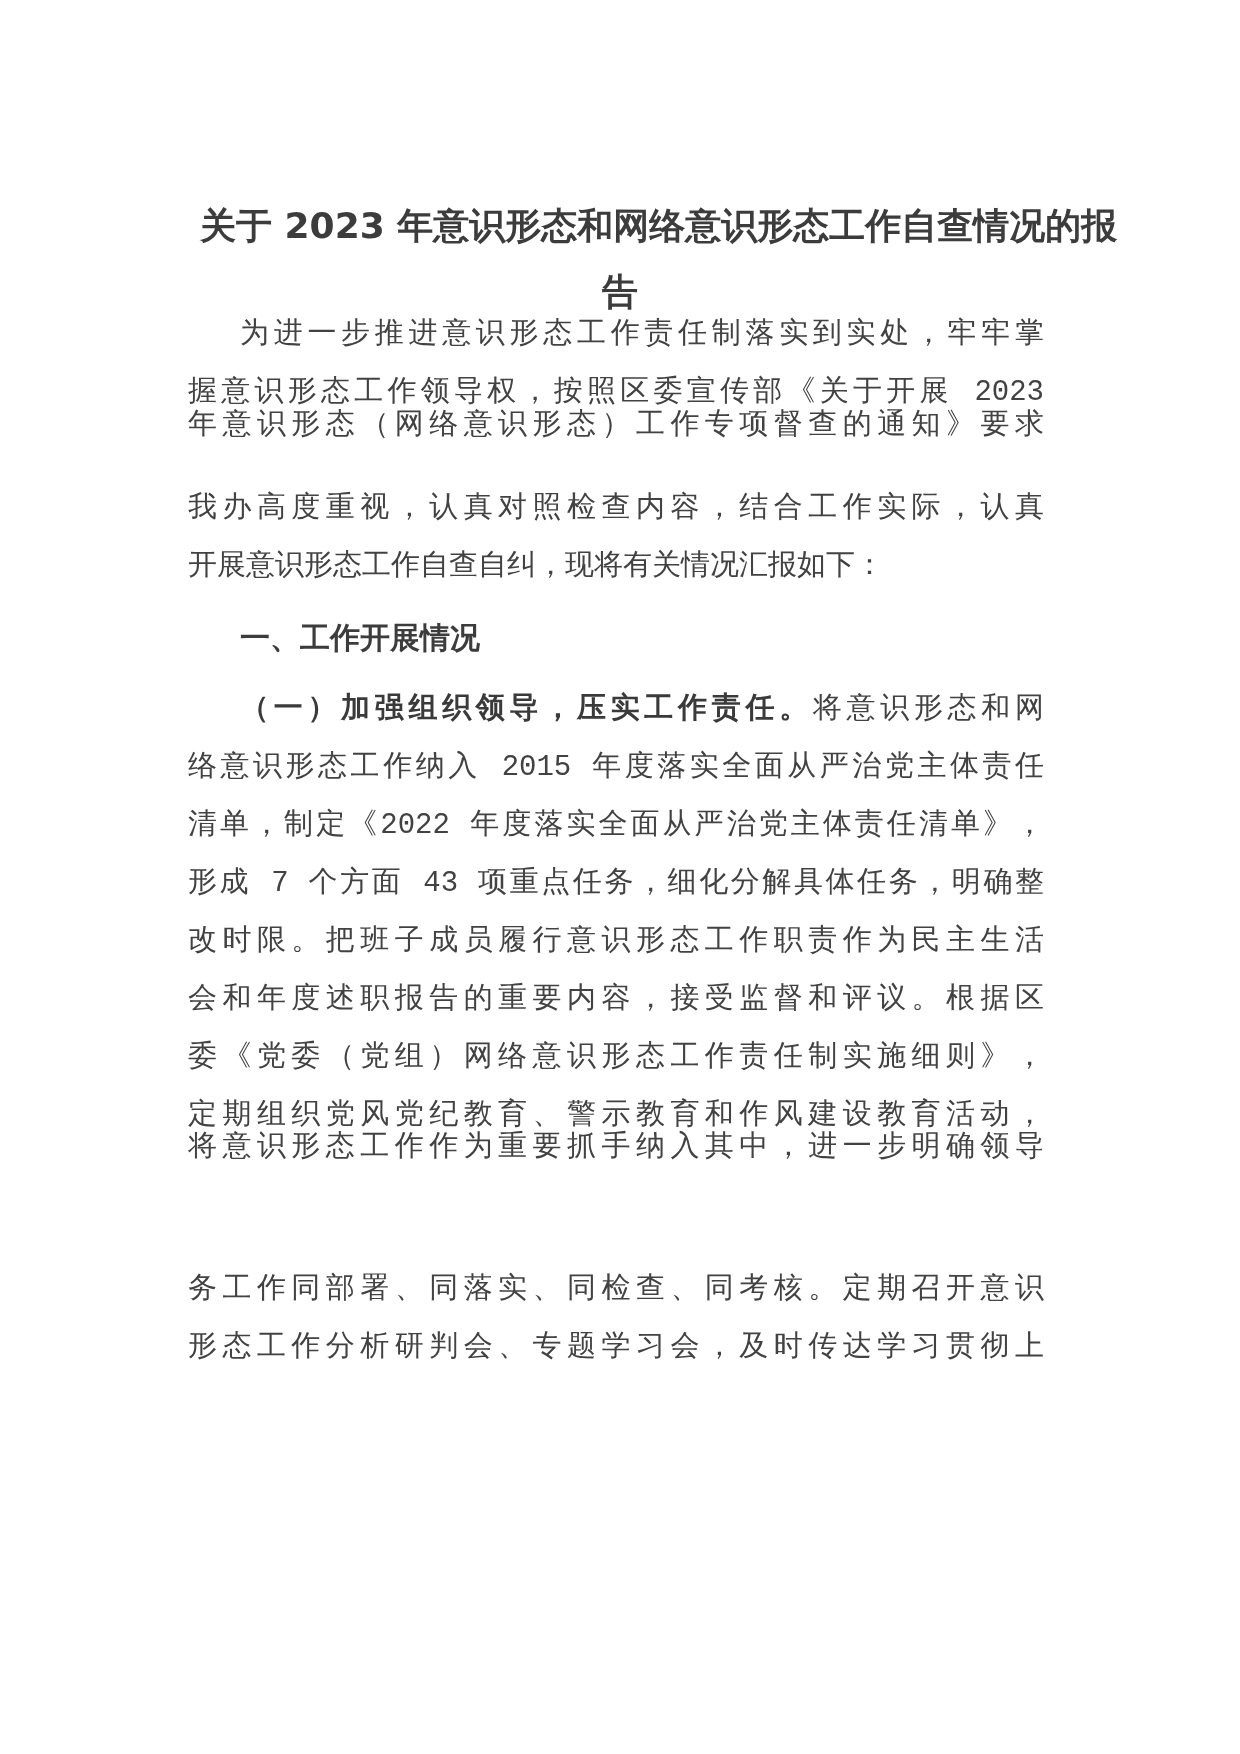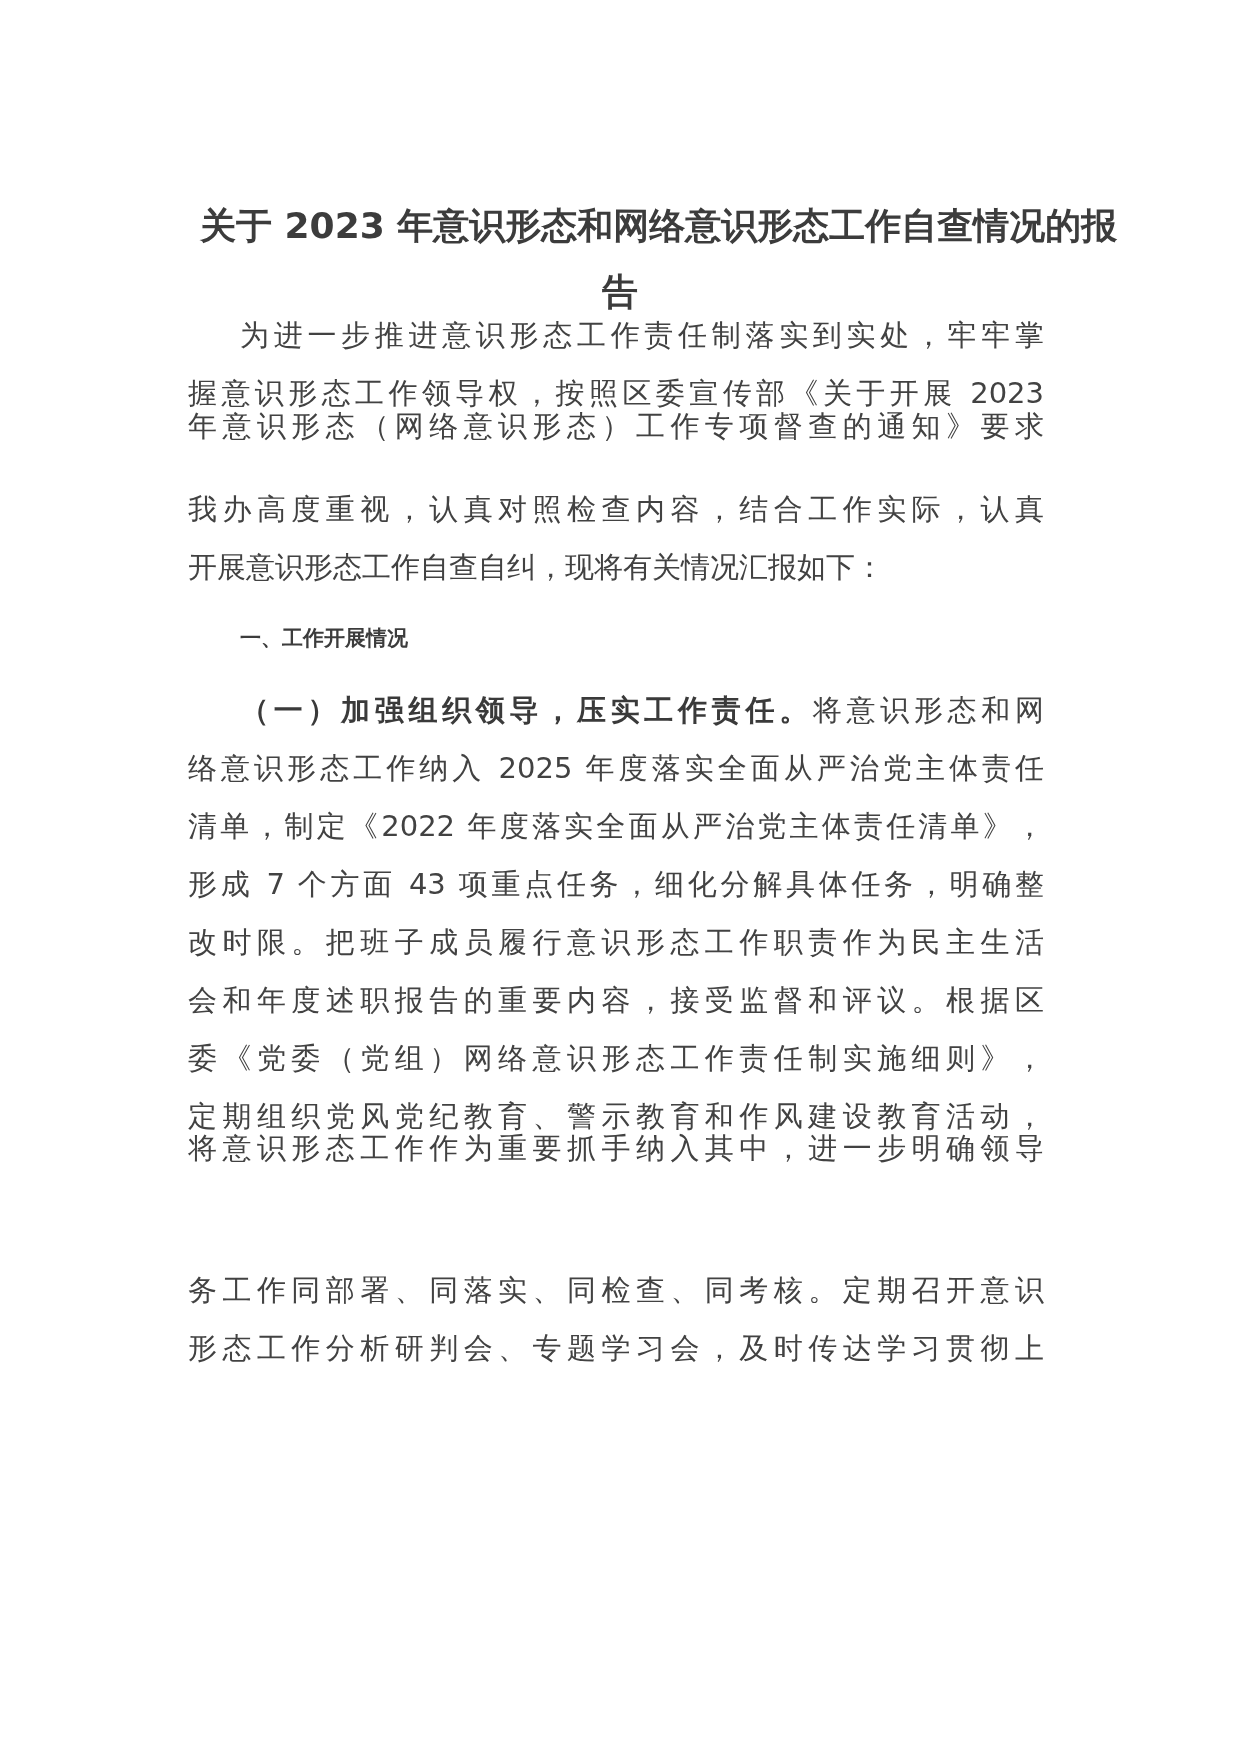--- a/index.html
+++ b/index.html
@@ -4,45 +4,45 @@
   <style>
     html, body { margin: 0; padding: 0; background: #ffffff; }
     body { width: 1240px; height: 1754px; position: relative; overflow: hidden;
            font-family: "DejaVu Sans", "Liberation Sans", sans-serif; color: #404040; }
     .page { position: absolute; left: 0; top: 0; width: 1240px; height: 1754px; }
     .title-line { position: absolute; left: 180px; width: 880px; font-size: 36px; font-weight: bold;
                   color: #3c3c3c; white-space: nowrap; line-height: 40px; }
     .title-line.l1 { top: 206px; text-align: justify; text-align-last: justify; width: 852px; left: 200px; }
     .title-line.l2 { top: 272px; left: 0; width: 1240px; text-align: center; }
     .line { position: absolute; left: 188px; width: 856px; font-size: 29px; line-height: 40px;
-            white-space: nowrap; color: #424242; text-align: justify; text-align-last: justify; }
+            white-space: nowrap; color: #424242; text-align: justify; text-align-last: justify; font-family: Liberation Mono, monospace; }
     .line.indent { left: 240px; width: 804px; }
     .line.last { text-align-last: left; }
-    .heading { position: absolute; left: 240px; font-size: 21px; font-weight: bold; color: #3c3c3c;
+    .heading { position: absolute; left: 240px; font-size: 30px; font-weight: bold; color: #3c3c3c;
                line-height: 40px; white-space: nowrap; }
     .bold { font-weight: bold; color: #3a3a3a; }
   </style>
 </head>
 <body>
 
 <div class="page">
 
   <div class="title-line l1">关于 2023 年意识形态和网络意识形态工作自查情况的报</div>
   <div class="title-line l2">告</div>
 
   <div class="line indent" style="top:315px">为进一步推进意识形态工作责任制落实到实处，牢牢掌</div>
   <div class="line" style="top:373px">握意识形态工作领导权，按照区委宣传部《关于开展 2023</div>
   <div class="line" style="top:406px">年意识形态（网络意识形态）工作专项督查的通知》要求</div>
   <div class="line" style="top:489px">我办高度重视，认真对照检查内容，结合工作实际，认真</div>
   <div class="line last" style="top:547px">开展意识形态工作自查自纠，现将有关情况汇报如下：</div>
 
   <div class="heading" style="top:618px">一、工作开展情况</div>
 
   <div class="line indent" style="top:690px"><span class="bold">（一）加强组织领导，压实工作责任。</span><span>将意识形态和网</span></div>
-  <div class="line" style="top:748px">络意识形态工作纳入 2025 年度落实全面从严治党主体责任</div>
+  <div class="line" style="top:748px">络意识形态工作纳入 2015 年度落实全面从严治党主体责任</div>
   <div class="line" style="top:806px">清单，制定《2022 年度落实全面从严治党主体责任清单》，</div>
   <div class="line" style="top:864px">形成 7 个方面 43 项重点任务，细化分解具体任务，明确整</div>
   <div class="line" style="top:922px">改时限。把班子成员履行意识形态工作职责作为民主生活</div>
   <div class="line" style="top:980px">会和年度述职报告的重要内容，接受监督和评议。根据区</div>
   <div class="line" style="top:1038px">委《党委（党组）网络意识形态工作责任制实施细则》，</div>
   <div class="line" style="top:1096px">定期组织党风党纪教育、警示教育和作风建设教育活动，</div>
   <div class="line" style="top:1128px">将意识形态工作作为重要抓手纳入其中，进一步明确领导</div>
   <div class="line" style="top:1270px">务工作同部署、同落实、同检查、同考核。定期召开意识</div>
   <div class="line" style="top:1328px">形态工作分析研判会、专题学习会，及时传达学习贯彻上</div>
 

